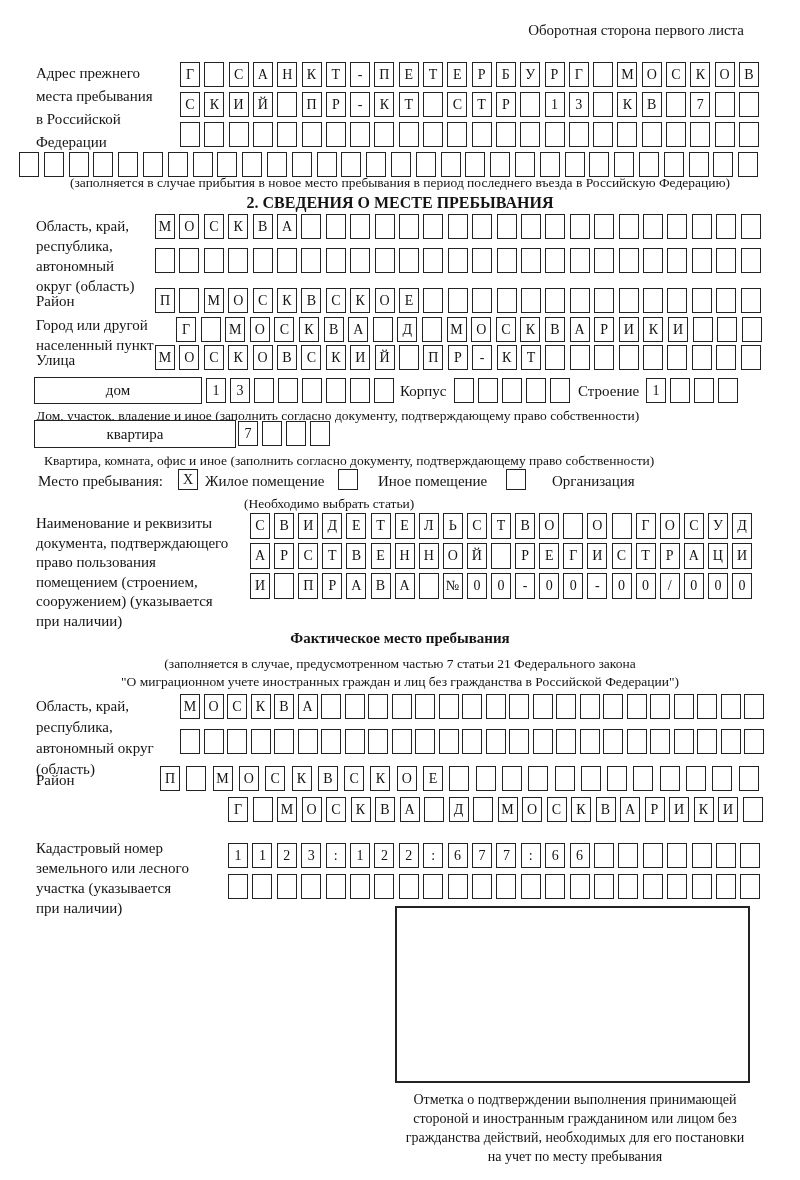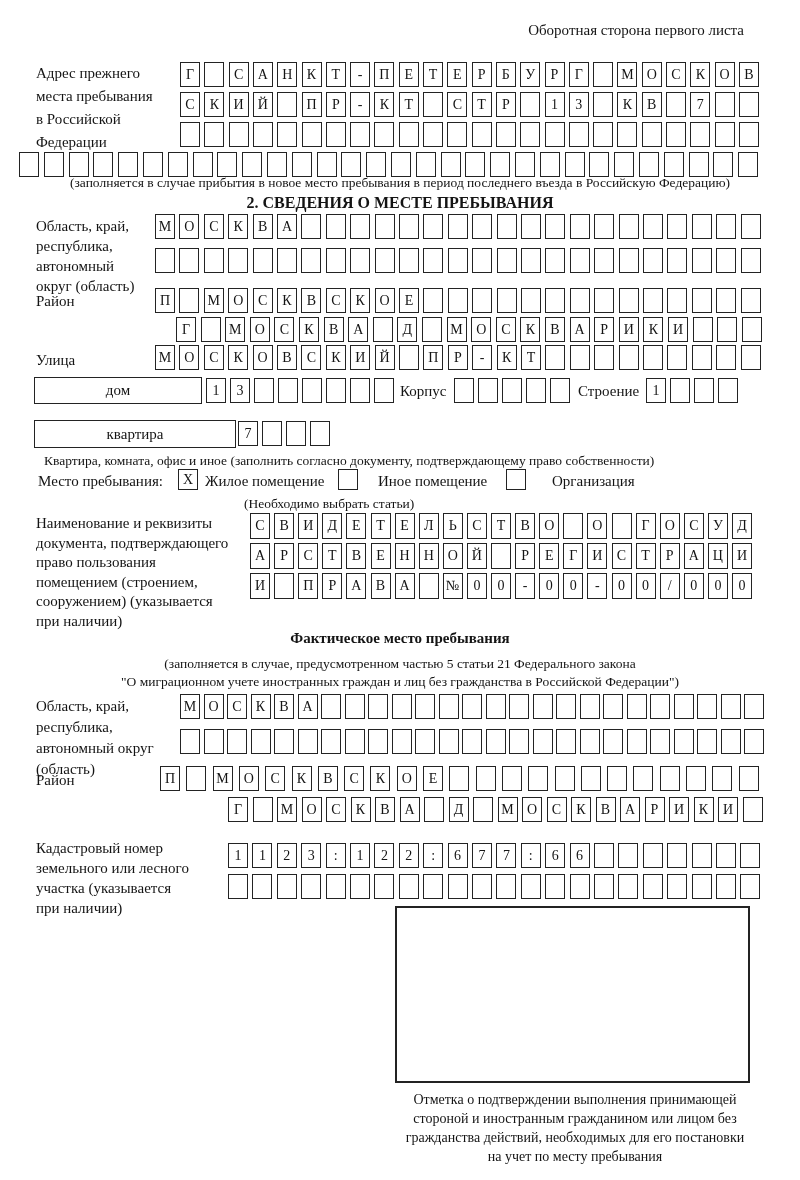--- a/index.html
+++ b/index.html
@@ -236,20 +236,22 @@
       <div class="cell" style="left: 569.8px; top: 288px;"></div>
       <div class="cell" style="left: 594.2px; top: 288px;"></div>
       <div class="cell" style="left: 618.6px; top: 288px;"></div>
       <div class="cell" style="left: 643px; top: 288px;"></div>
       <div class="cell" style="left: 667.4px; top: 288px;"></div>
       <div class="cell" style="left: 691.8px; top: 288px;"></div>
       <div class="cell" style="left: 716.2px; top: 288px;"></div>
       <div class="cell" style="left: 740.6px; top: 288px;"></div>
     </div>
 
+  <div class="lbl" style="left:36px;top:315px;">Город или другой
+населенный пункт</div>
   <div class="cellrow">
       <div class="cell" style="left: 176px; top: 317px;">Г</div>
       <div class="cell" style="left: 200.6px; top: 317px;"></div>
       <div class="cell" style="left: 225.2px; top: 317px;">М</div>
       <div class="cell" style="left: 249.8px; top: 317px;">О</div>
       <div class="cell" style="left: 274.4px; top: 317px;">С</div>
       <div class="cell" style="left: 299px; top: 317px;">К</div>
       <div class="cell" style="left: 323.6px; top: 317px;">В</div>
       <div class="cell" style="left: 348.2px; top: 317px;">А</div>
       <div class="cell" style="left: 372.8px; top: 317px;"></div>
@@ -320,20 +322,21 @@
       <div class="cell" style="left: 526px; top: 378px;"></div>
       <div class="cell" style="left: 550px; top: 378px;"></div>
     </div>
   <div class="lbl" style="left:578px;top:381px;">Строение</div>
   <div class="cellrow">
       <div class="cell" style="left: 646px; top: 378px;">1</div>
       <div class="cell" style="left: 670px; top: 378px;"></div>
       <div class="cell" style="left: 694px; top: 378px;"></div>
       <div class="cell" style="left: 718px; top: 378px;"></div>
     </div>
+  <div class="cap" style="left:36px;top:407px;">Дом, участок, владение и иное (заполнить согласно документу, подтверждающему право собственности)</div>
 
   <div class="bigfield" style="left:34px;top:420px;width:202px;height:28px;">
     <span>квартира</span>
   </div>
   <div class="cellrow">
       <div class="cell" style="left: 238px; top: 421px;">7</div>
       <div class="cell" style="left: 262px; top: 421px;"></div>
       <div class="cell" style="left: 286px; top: 421px;"></div>
       <div class="cell" style="left: 310px; top: 421px;"></div>
     </div>
@@ -418,21 +421,21 @@
       <div class="cell" style="left: 587.4px; top: 573px; height: 26px;">-</div>
       <div class="cell" style="left: 611.5px; top: 573px; height: 26px;">0</div>
       <div class="cell" style="left: 635.6px; top: 573px; height: 26px;">0</div>
       <div class="cell" style="left: 659.7px; top: 573px; height: 26px;">/</div>
       <div class="cell" style="left: 683.8px; top: 573px; height: 26px;">0</div>
       <div class="cell" style="left: 707.9px; top: 573px; height: 26px;">0</div>
       <div class="cell" style="left: 732px; top: 573px; height: 26px;">0</div>
     </div>
 
   <div class="lbl bold center" style="top:628px;">Фактическое место пребывания</div>
-  <div class="cap center" style="top:655px;">(заполняется в случае, предусмотренном частью 5 статьи 21 Федерального закона</div>
+  <div class="cap center" style="top:655px;">(заполняется в случае, предусмотренном частью 7 статьи 21 Федерального закона</div>
   <div class="cap center" style="top:673px;">"О миграционном учете иностранных граждан и лиц без гражданства в Российской Федерации")</div>
 
   <div class="lbl" style="left:36px;top:696px;line-height:21px;">Область, край,
 республика,
 автономный округ
 (область)</div>
   <div class="cellrow">
       <div class="cell" style="left: 180px; top: 694px;">М</div>
       <div class="cell" style="left: 203.5px; top: 694px;">О</div>
       <div class="cell" style="left: 227px; top: 694px;">С</div>

